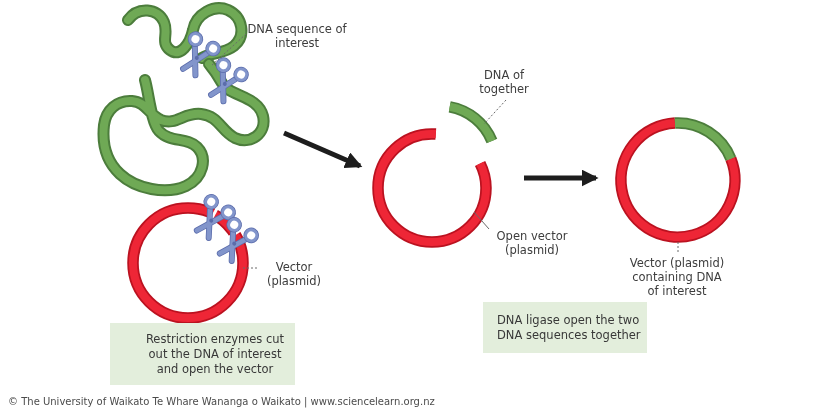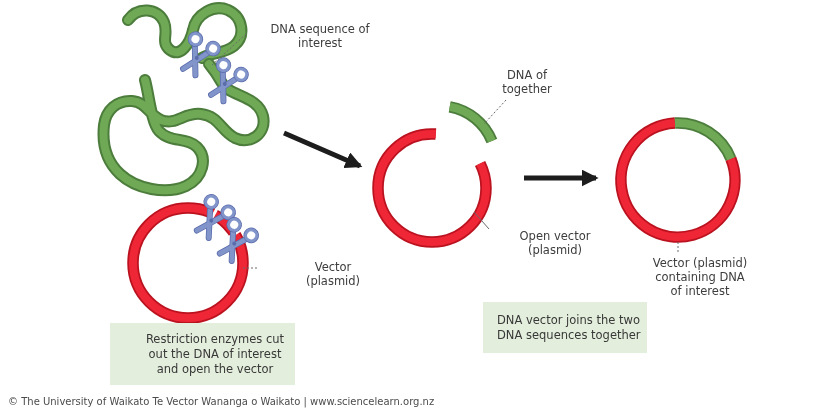--- a/index.html
+++ b/index.html
@@ -3,21 +3,21 @@
 <meta charset="utf-8">
 <style>
   html,body{margin:0;padding:0;background:#ffffff;}
   .stage{
     position:relative;width:836px;height:418px;background:#ffffff;overflow:hidden;
     font-family:"DejaVu Sans","Liberation Sans",sans-serif;
   }
   .stage svg{position:absolute;left:0;top:0;}
   .lbl{
     position:absolute;color:var(--label-text,#3d3d3d);font-size:11.5px;line-height:14px;
-    text-align:center;white-space:pre-line;margin-left:23px;
+    text-align:center;white-space:pre-line;
   }
   .caption{
     position:absolute;background:var(--caption-bg,#e3eedc);color:#383838;
     font-size:11.5px;line-height:15px;white-space:pre-line;
     display:flex;align-items:center;justify-content:center;text-align:center;padding-left:25px;
   }
   .caption.left{justify-content:flex-start;text-align:left;padding-left:14px;}
   .footer{
     position:absolute;color:#4b4b4b;font-size:10px;white-space:pre;
   }
@@ -108,28 +108,28 @@
     <path class="leader-dot" d="M 243,268 L 258,268"></path>
     <path class="leader-dot" d="M 506,100 L 484,124"></path>
     <path class="leader-solid" d="M 474,212 L 489,229"></path>
     <path class="leader-dot" d="M 678,242 L 678,254"></path>
   </svg>
 
   <div class="lbl" style="left:245px;top:22px;width:104px;">DNA sequence of
 interest</div>
   <div class="lbl" style="left:462px;top:68px;width:84px;">DNA of
 together</div>
-  <div class="lbl" style="left:272px;top:260px;width:76px;">Vector
+  <div class="lbl" style="left:256px;top:260px;width:76px;">Vector
 (plasmid)</div>
   <div class="lbl" style="left:480px;top:229px;width:104px;">Open vector
 (plasmid)</div>
   <div class="lbl" style="left:614px;top:256px;width:126px;">Vector (plasmid)
 containing DNA
 of interest</div>
 
   <div class="caption" style="left:110px;top:323px;width:160px;height:62px;">Restriction enzymes cut
 out the DNA of interest
 and open the vector</div>
-  <div class="caption left" style="left:483px;top:302px;width:150px;height:51px;">DNA vector joins the two
+  <div class="caption left" style="left:483px;top:302px;width:150px;height:51px;">DNA ligase open the two
 DNA sequences together</div>
 
-  <div class="footer" style="left:8px;top:396px;">© The University of Waikato Te Vector Wananga o Waikato | www.sciencelearn.org.nz</div>
+  <div class="footer" style="left:8px;top:396px;">© The University of Waikato Te Whare Wananga o Waikato | www.sciencelearn.org.nz</div>
 </div>
 
 </body></html>

